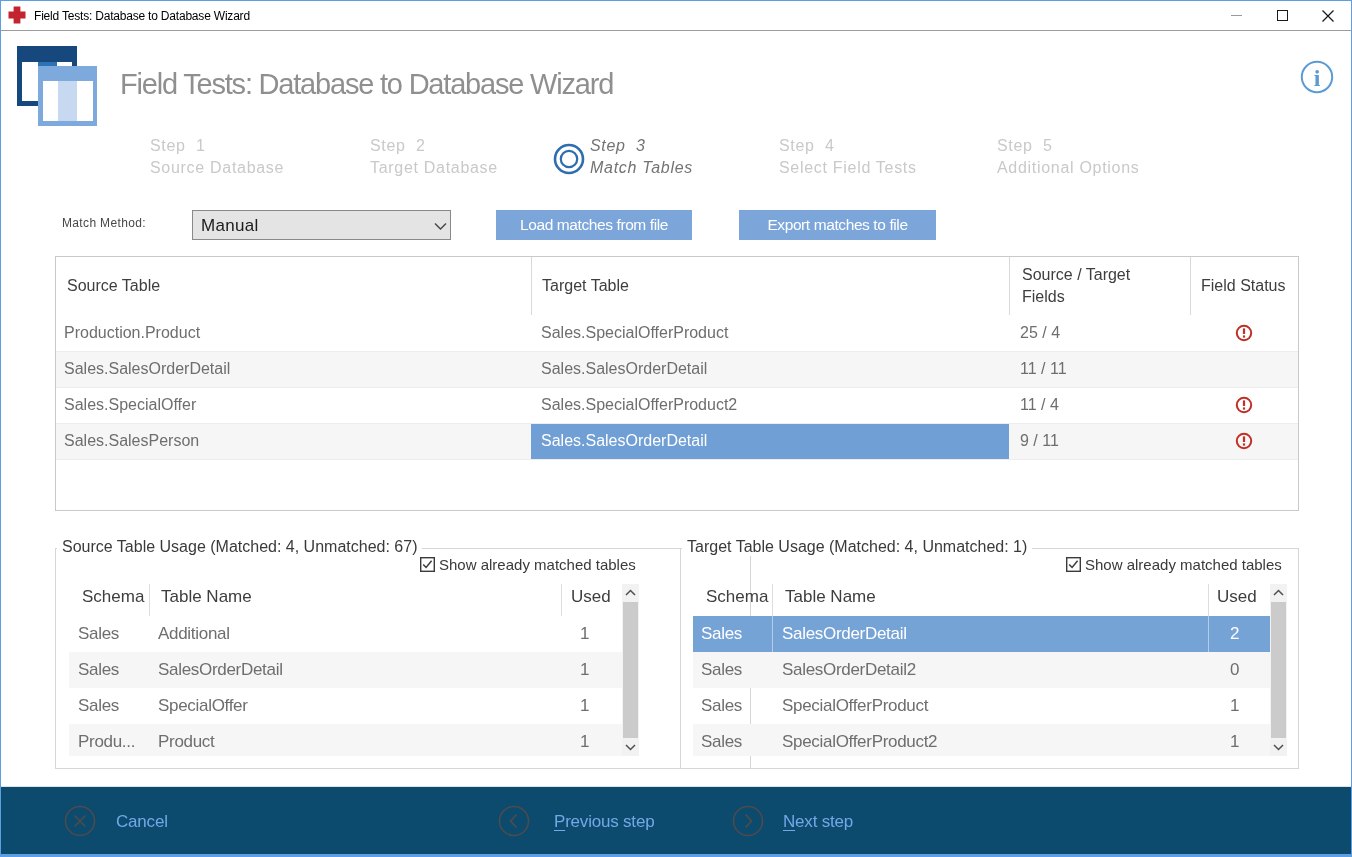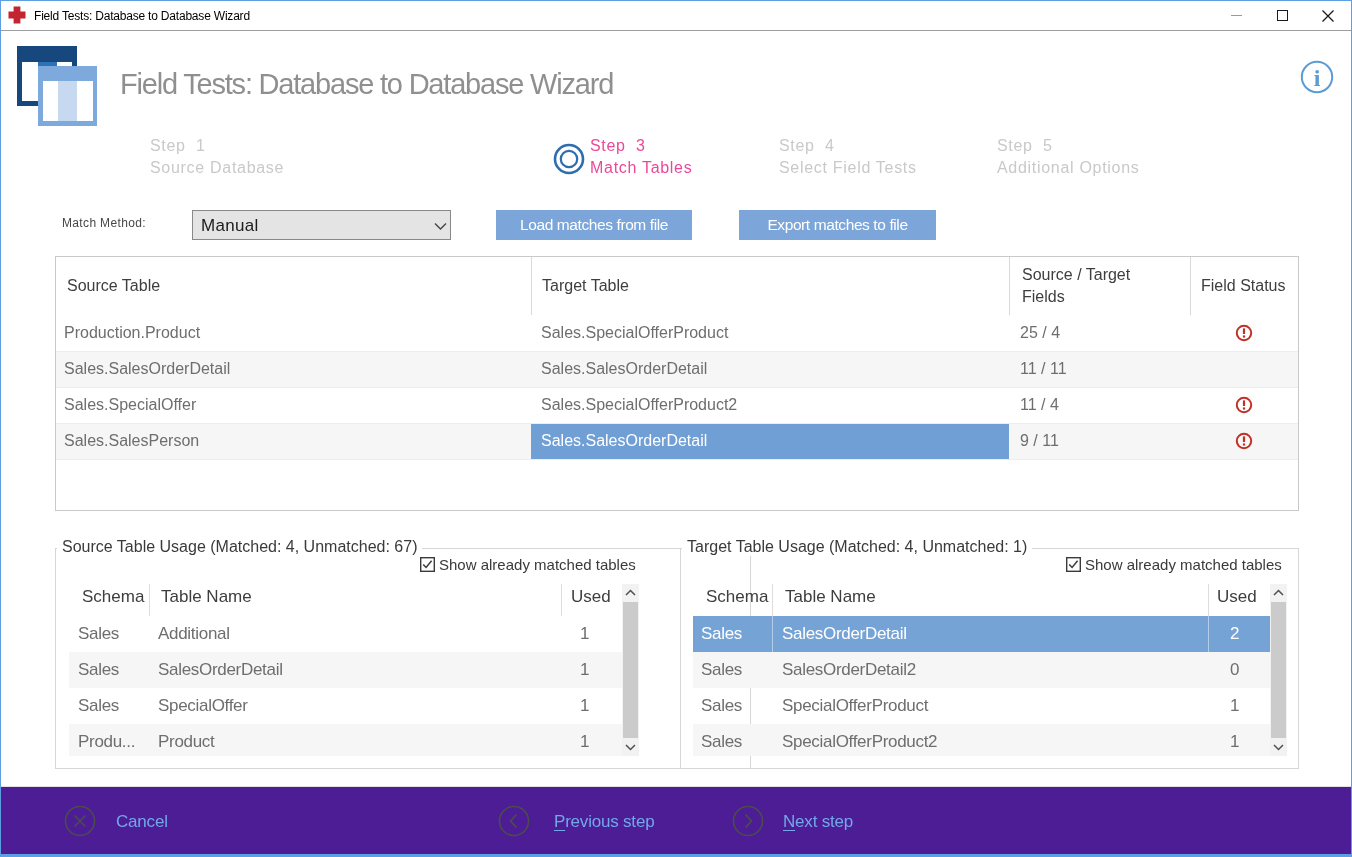--- a/index.html
+++ b/index.html
@@ -12,21 +12,21 @@
 #titlebar { position:absolute; left:0; top:0; width:1350px; height:30px; background:#fff; }
 #tbsep { position:absolute; left:0; top:29px; width:1350px; height:1px; background:#9d9d9d; }
 #tbtitle { position:absolute; left:33px; top:8px; font-size:12px; letter-spacing:-0.2px; color:#000; }
 #cross { position:absolute; left:7px; top:5px; }
 #mini { position:absolute; left:1230px; top:14px; width:11px; height:1px; background:#9a9a9a; }
 #maxi { position:absolute; left:1276px; top:9px; width:11px; height:11px; border:1px solid #1a1a1a; }
 
 #h1t { position:absolute; left:119px; top:67px; font-size:29px; letter-spacing:-1.2px; color:#8f8f8f; white-space:nowrap; }
 
 .step { position:absolute; top:134px; font-size:16px; letter-spacing:0.7px; line-height:22px; color:#c9c9c9; white-space:nowrap; }
-.step.active { color:#ec4899; }
+.step.active { color:#737373;font-style:italic; }
 
 #mmlabel { position:absolute; left:61px; top:215px; font-size:12px; letter-spacing:0.35px; color:#474747; }
 #combo { position:absolute; left:191px; top:209px; width:259px; height:30px; background:#e4e4e4; border:1px solid #898989; }
 #combotext { position:absolute; left:8px; top:5px; font-size:17px; letter-spacing:0.3px; color:#1c1c1c; }
 .bluebtn { position:absolute; top:209px; height:30px; background:#7ca6d9; color:#fff; font-size:15.5px;
   text-align:center; line-height:29px; letter-spacing:-0.4px; }
 
 #mtable { position:absolute; left:54px; top:255px; width:1244px; height:255px; border:1px solid #c9c9c9; background:#fff; }
 .hdrtxt { position:absolute; font-size:16px; color:#3e3e3e; line-height:22px; }
 .vsep { position:absolute; top:0; width:1px; height:58px; background:#d9d9d9; }
@@ -43,21 +43,21 @@
 .ihdr { position:absolute; top:3px; font-size:17px; color:#3e3e3e; }
 .irow { position:absolute; height:36px; }
 .irow.alt { background:#f6f6f6; }
 .irow.sel { background:#76a3d6; }
 .icell { position:absolute; top:8px; font-size:17px; letter-spacing:-0.3px; color:#6e6e6e; white-space:nowrap; }
 .sel .icell { color:#fff; }
 
 .sbar { position:absolute; width:17px; background:#f2f2f2; }
 .sthumb { position:absolute; left:1px; width:15px; background:#cbcbcb; }
 
-#bbar { position:absolute; left:0; top:785px; width:1350px; height:68px; background:#4c1d95; border-top:1px solid #e2e2e2; }
+#bbar { position:absolute; left:0; top:785px; width:1350px; height:68px; background:#0c4a6e; border-top:1px solid #e2e2e2; }
 .link { position:absolute; top:25px; font-size:17px; color:#72a8e8; letter-spacing:-0.2px; white-space:nowrap; }
 .link u { text-decoration-thickness:1px; text-underline-offset:3px; }
 </style>
 </head>
 <body>
 <div id="win">
 
 <div id="titlebar">
   <svg id="cross" width="18" height="18" viewBox="0 0 18 18">
         <path d="M5.6 0.5 h6.8 v5.1 h5.1 v6.8 h-5.1 v5.1 h-6.8 v-5.1 h-5.1 v-6.8 h5.1 z" fill="#c22530"></path>
@@ -80,20 +80,21 @@
   <rect x="42" y="36" width="19" height="40" fill="#c6d9f0"></rect>
 </svg>
 <div id="h1t">Field Tests: Database to Database Wizard</div>
 
 <svg class="abs" style="left:1299px;top:59px" width="34" height="34" viewBox="0 0 34 34">
   <circle cx="17" cy="17" r="15.2" fill="none" stroke="#5b9bd5" stroke-width="2"></circle>
   <text x="17" y="26" text-anchor="middle" font-family="Liberation Serif, serif" font-weight="bold" font-size="24" fill="#5b9bd5">i</text>
 </svg>
 
 <div class="step" style="left:149px">Step&nbsp; 1<br>Source Database</div>
+<div class="step" style="left:369px">Step&nbsp; 2<br>Target Database</div>
 <svg class="abs" style="left:552px;top:142px" width="32" height="32" viewBox="0 0 32 32">
   <circle cx="16" cy="16" r="14" fill="none" stroke="#2e6dae" stroke-width="2.6"></circle>
   <circle cx="16" cy="16" r="8.2" fill="none" stroke="#2e6dae" stroke-width="2.2"></circle>
 </svg>
 <div class="step active" style="left:589px">Step&nbsp; 3<br>Match Tables</div>
 <div class="step" style="left:778px">Step&nbsp; 4<br>Select Field Tests</div>
 <div class="step" style="left:996px">Step&nbsp; 5<br>Additional Options</div>
 
 <div id="mmlabel">Match Method:</div>
 <div id="combo">

